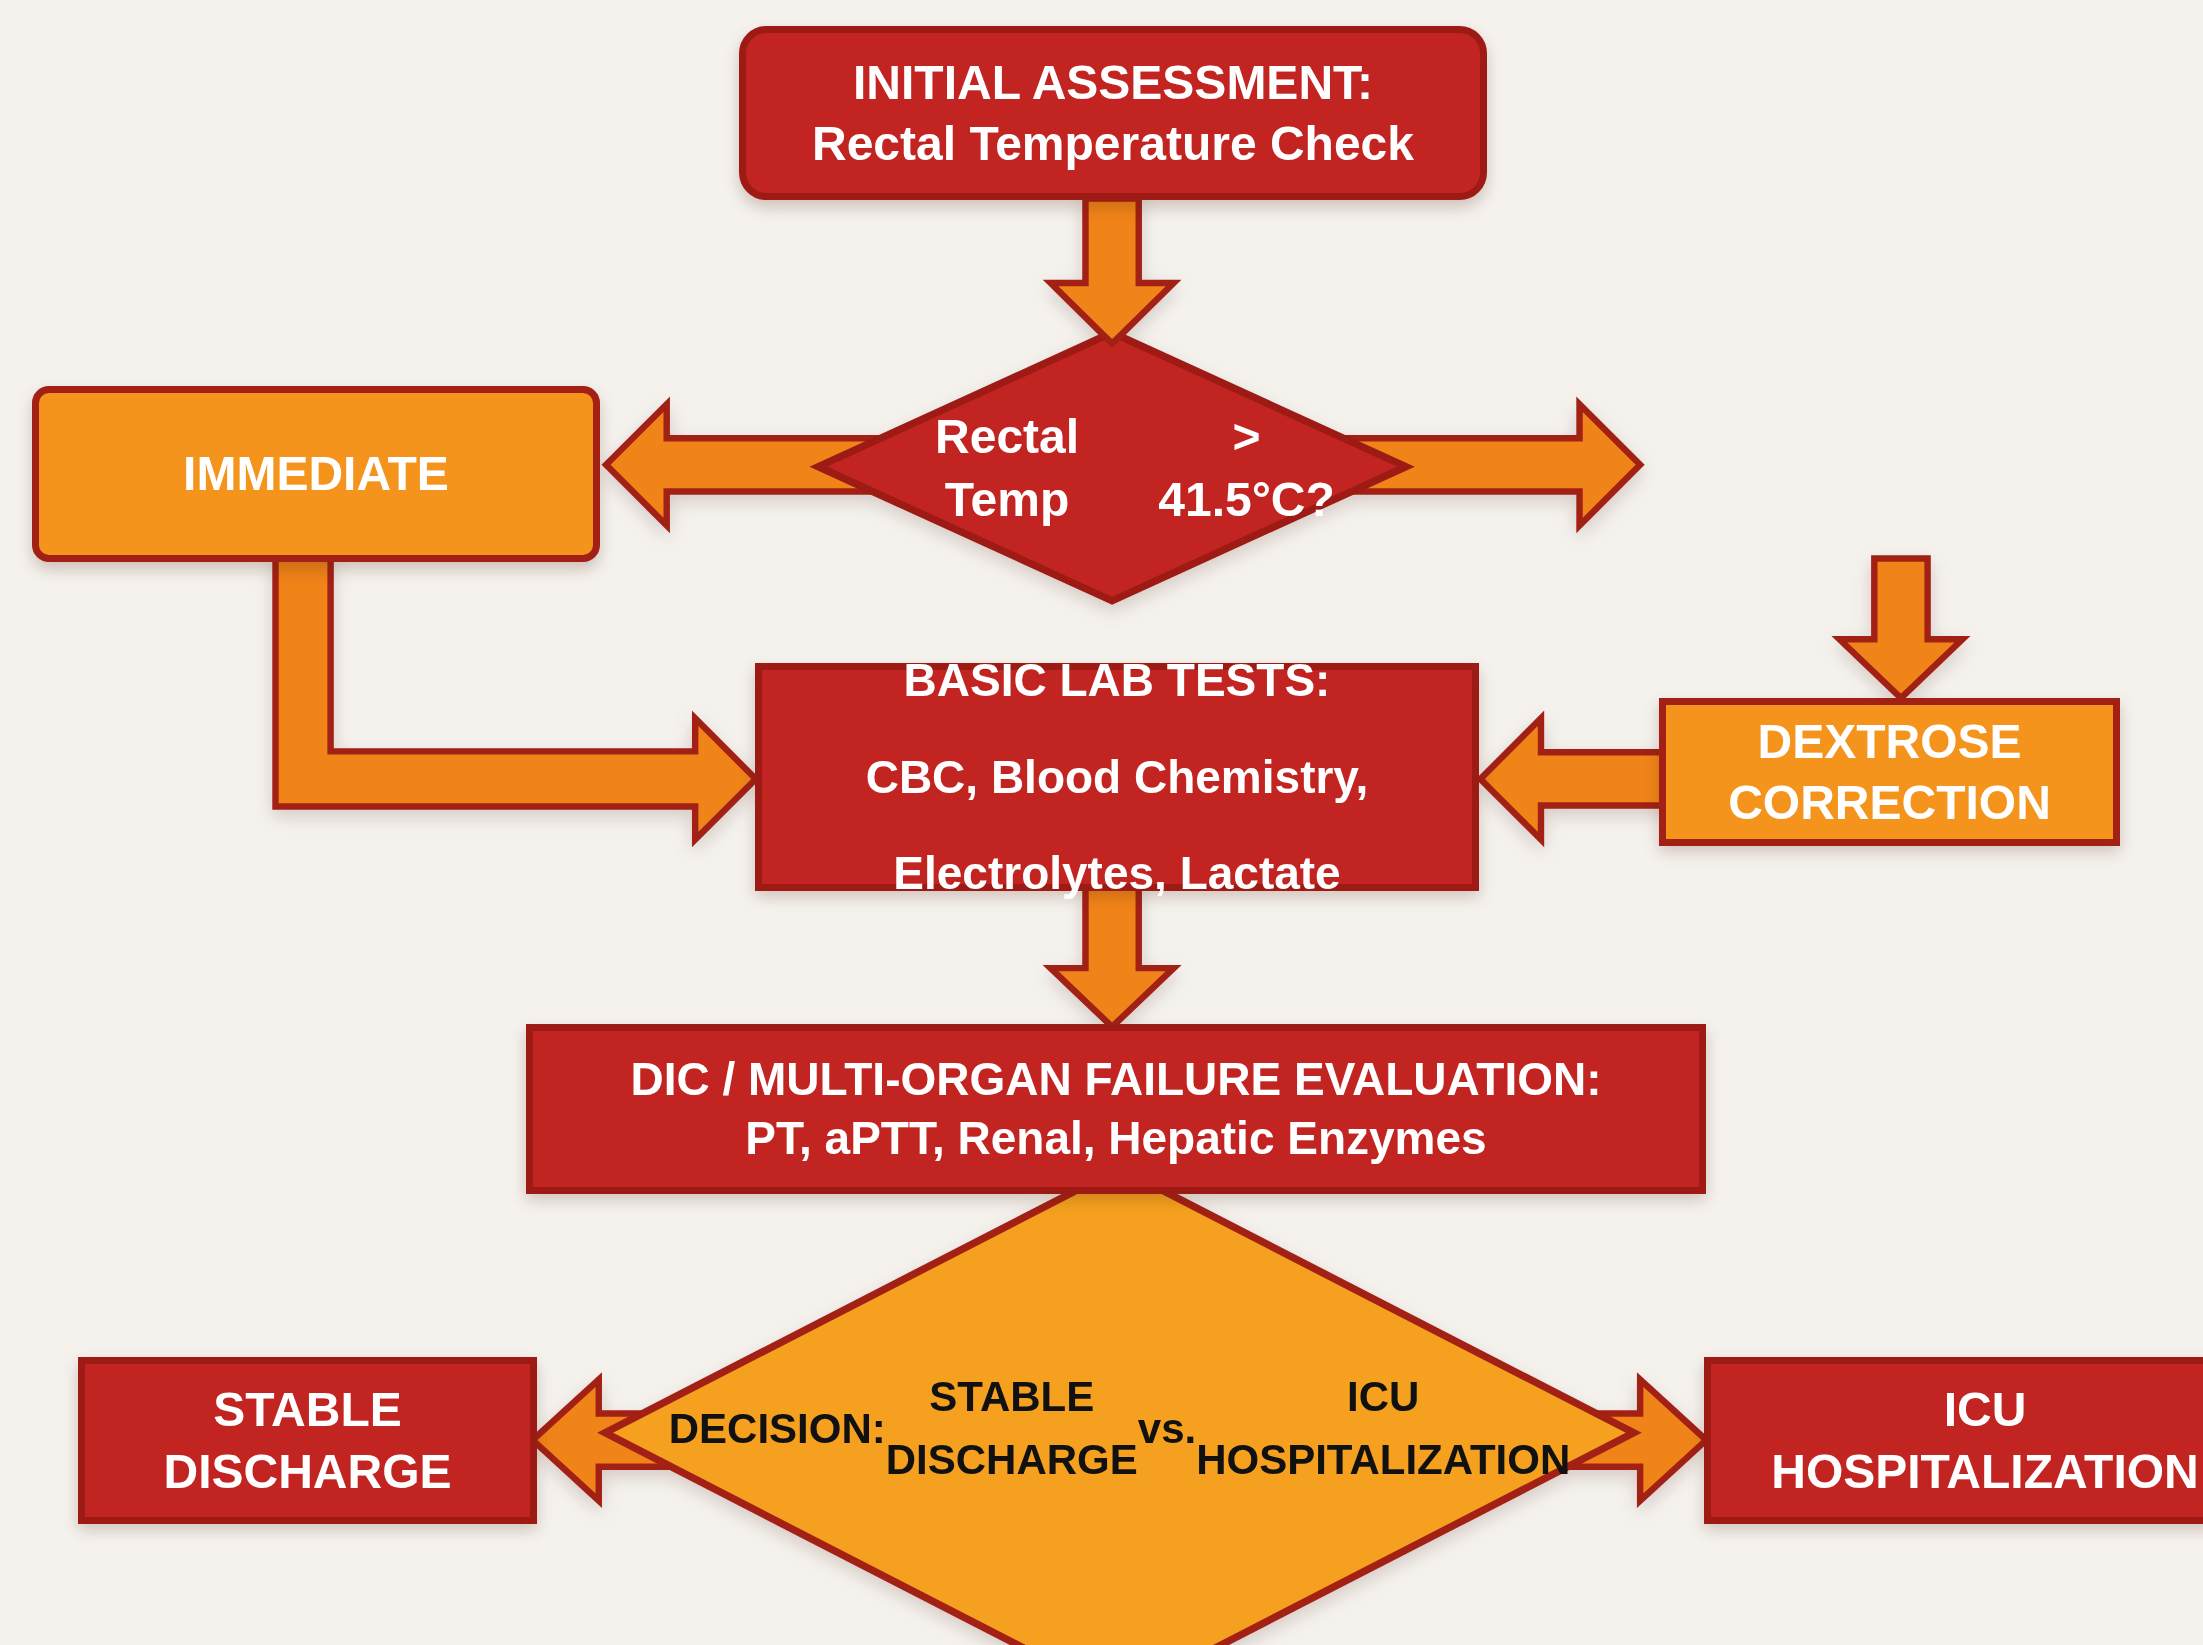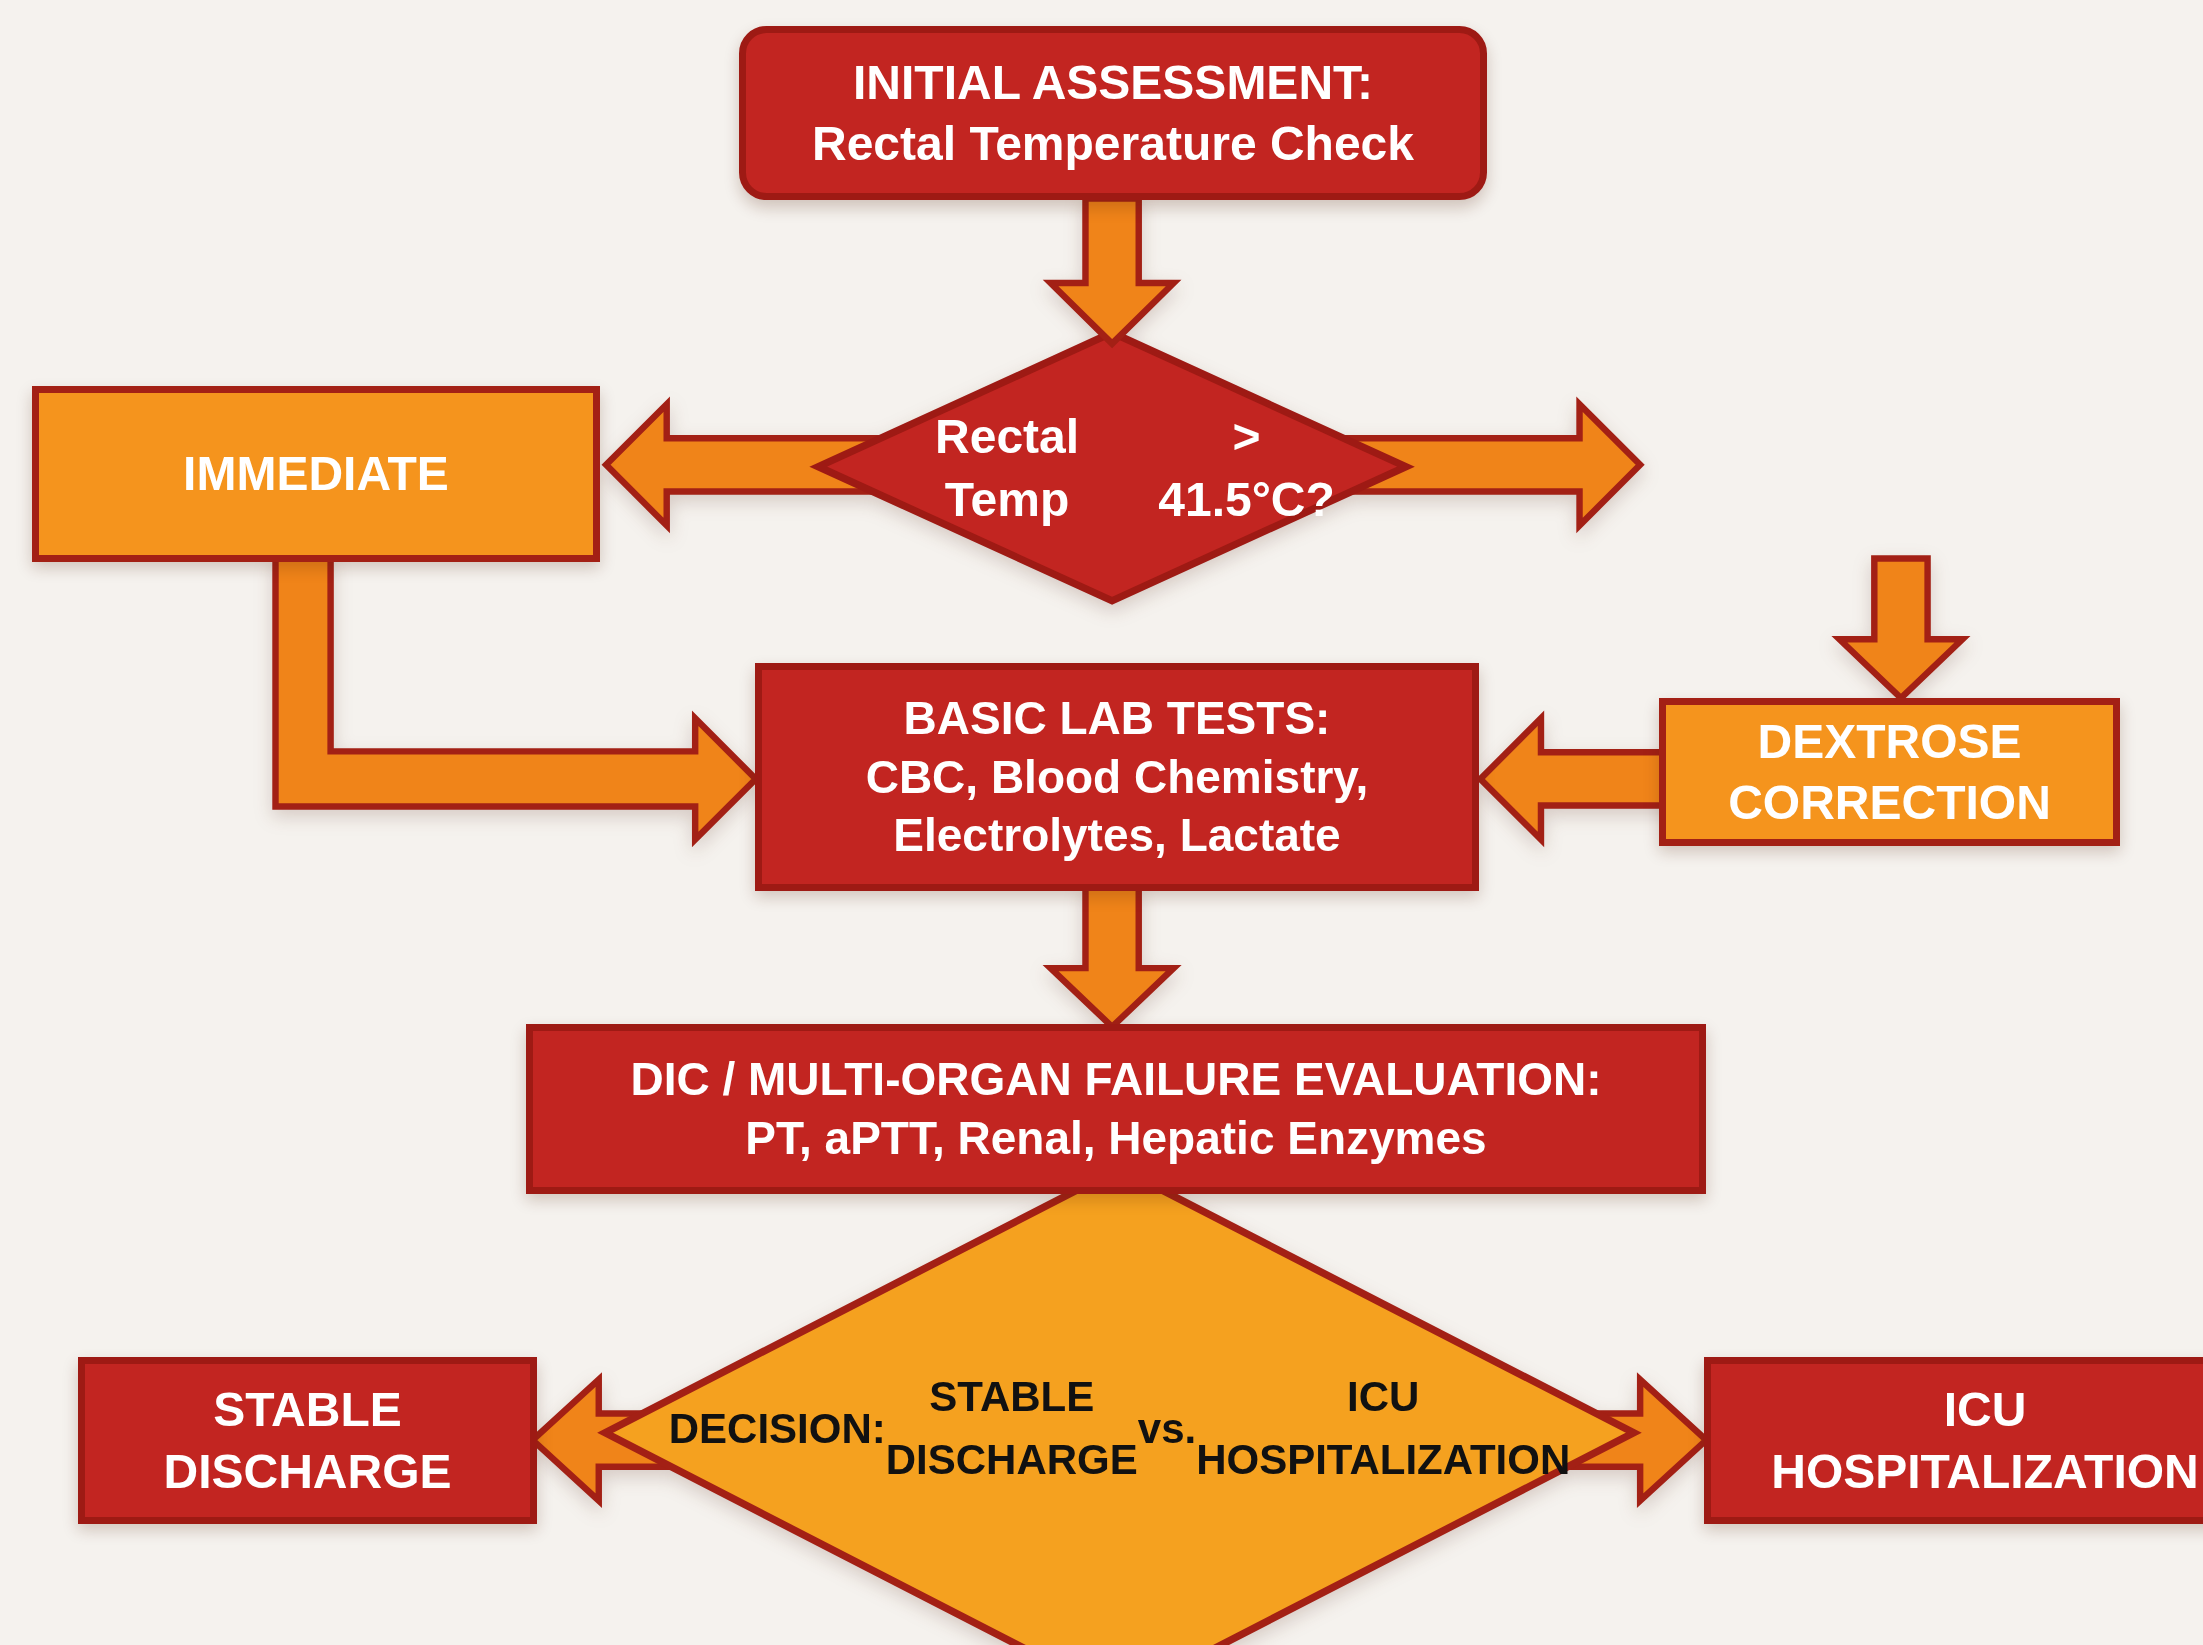--- a/index.html
+++ b/index.html
@@ -66,31 +66,31 @@
     <polygon class="shape-arrow" points="1837,819 1837,877 1678,877 1678,914 1612,848 1678,782 1678,819"></polygon>
     <polygon class="shape-arrow" points="300,608 360,608 360,818 757,818 757,782 823,848 757,914 757,878 300,878"></polygon>
     <polygon class="shape-arrow" points="1182,966 1240,966 1240,1054 1278,1054 1211,1118 1144,1054 1182,1054"></polygon>
   </svg>
 
   <div class="node red rounded" style="left:739px;top:26px;width:748px;height:174px;">
     <span>INITIAL ASSESSMENT:</span>
     <span>Rectal Temperature Check</span>
   </div>
 
-  <div class="node orange" style="left:32px;top:386px;width:568px;height:176px;">
+  <div class="node orange" style="left:32px;top:386px;width:568px;height:176px;border-radius:17px;">
     <span>IMMEDIATE</span>
   </div>
 
 
   <div class="node orange" style="left:1659px;top:698px;width:461px;height:148px;">
     <span>DEXTROSE</span>
     <span>CORRECTION</span>
   </div>
 
-  <div class="node red fs50" style="left:755px;top:663px;width:724px;height:228px;">
+  <div class="node red fs50" style="left:755px;top:663px;width:724px;height:228px;gap:38px;">
     <span>BASIC LAB TESTS:</span>
     <span>CBC, Blood Chemistry,</span>
     <span>Electrolytes, Lactate</span>
   </div>
 
   <div class="node red fs50" style="left:526px;top:1024px;width:1180px;height:170px;">
     <span>DIC / MULTI-ORGAN FAILURE EVALUATION:</span>
     <span>PT, aPTT, Renal, Hepatic Enzymes</span>
   </div>
 

